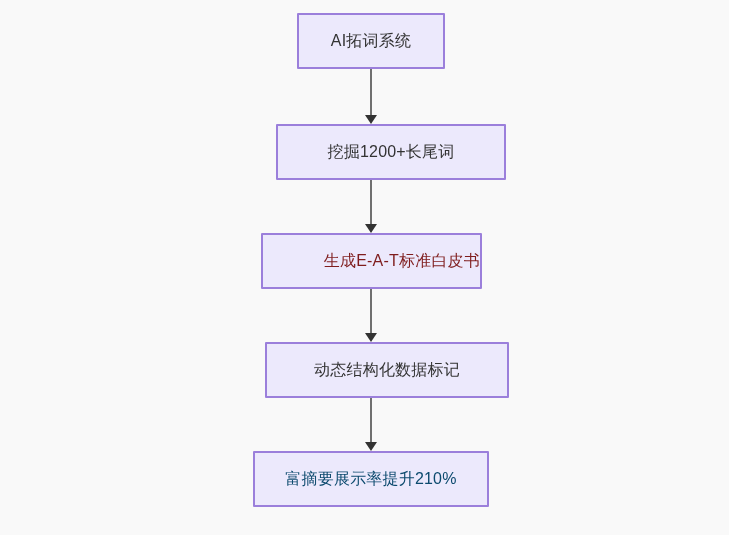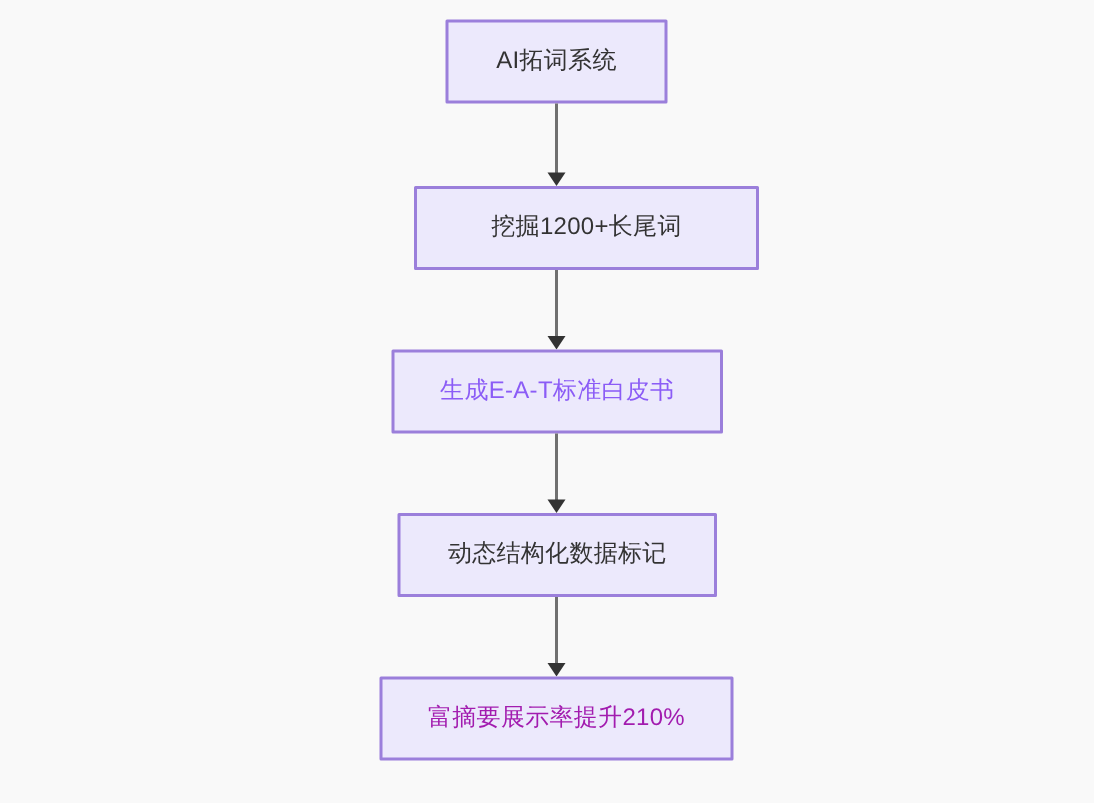--- a/index.html
+++ b/index.html
@@ -75,35 +75,35 @@
 
   <div class="flow-node" id="n2" style="left: 276px; top: 124px; width: 230px; height: 56px; background: rgb(236, 233, 252); border-color: rgb(155, 127, 219); color: rgb(51, 51, 51);">
     <span>挖掘1200+长尾词</span>
   </div>
 
   <div class="flow-connector" id="e2" style="left: 364px; top: 180px; height: 53px;">
     <div class="conn-line" style="height: 45px; background: rgb(112, 112, 112);"></div>
     <div class="conn-head" style="border-top-color: rgb(51, 51, 51);"></div>
   </div>
 
-  <div class="flow-node" id="n3" style="left: 261px; top: 233px; width: 221px; height: 56px; background: rgb(236, 233, 252); border-color: rgb(155, 127, 219); color: #8b5cf6;">
+  <div class="flow-node" id="n3" style="left: 261px; top: 233px; width: 221px; height: 56px; background: rgb(236, 233, 252); border-color: rgb(155, 127, 219); color: #7f1d1d; justify-content: flex-end;">
     <span>生成E-A-T标准白皮书</span>
   </div>
 
   <div class="flow-connector" id="e3" style="left: 364px; top: 289px; height: 53px;">
     <div class="conn-line" style="height: 45px; background: rgb(112, 112, 112);"></div>
     <div class="conn-head" style="border-top-color: rgb(51, 51, 51);"></div>
   </div>
 
-  <div class="flow-node" id="n4" style="left: 265px; top: 342px; width: 213px; height: 56px; background: rgb(236, 233, 252); border-color: rgb(155, 127, 219); color: rgb(51, 51, 51);">
+  <div class="flow-node" id="n4" style="left: 265px; top: 342px; width: 244px; height: 56px; background: rgb(236, 233, 252); border-color: rgb(155, 127, 219); color: rgb(51, 51, 51);">
     <span>动态结构化数据标记</span>
   </div>
 
   <div class="flow-connector" id="e4" style="left: 364px; top: 398px; height: 53px;">
     <div class="conn-line" style="height: 45px; background: rgb(112, 112, 112);"></div>
     <div class="conn-head" style="border-top-color: rgb(51, 51, 51);"></div>
   </div>
 
-  <div class="flow-node" id="n5" style="left: 253px; top: 451px; width: 236px; height: 56px; background: rgb(236, 233, 252); border-color: rgb(155, 127, 219); color: #a21caf;">
+  <div class="flow-node" id="n5" style="left: 253px; top: 451px; width: 236px; height: 56px; background: rgb(236, 233, 252); border-color: rgb(155, 127, 219); color: #0c4a6e;">
     <span>富摘要展示率提升210%</span>
   </div>
 
 </div>
 
 </body></html>

